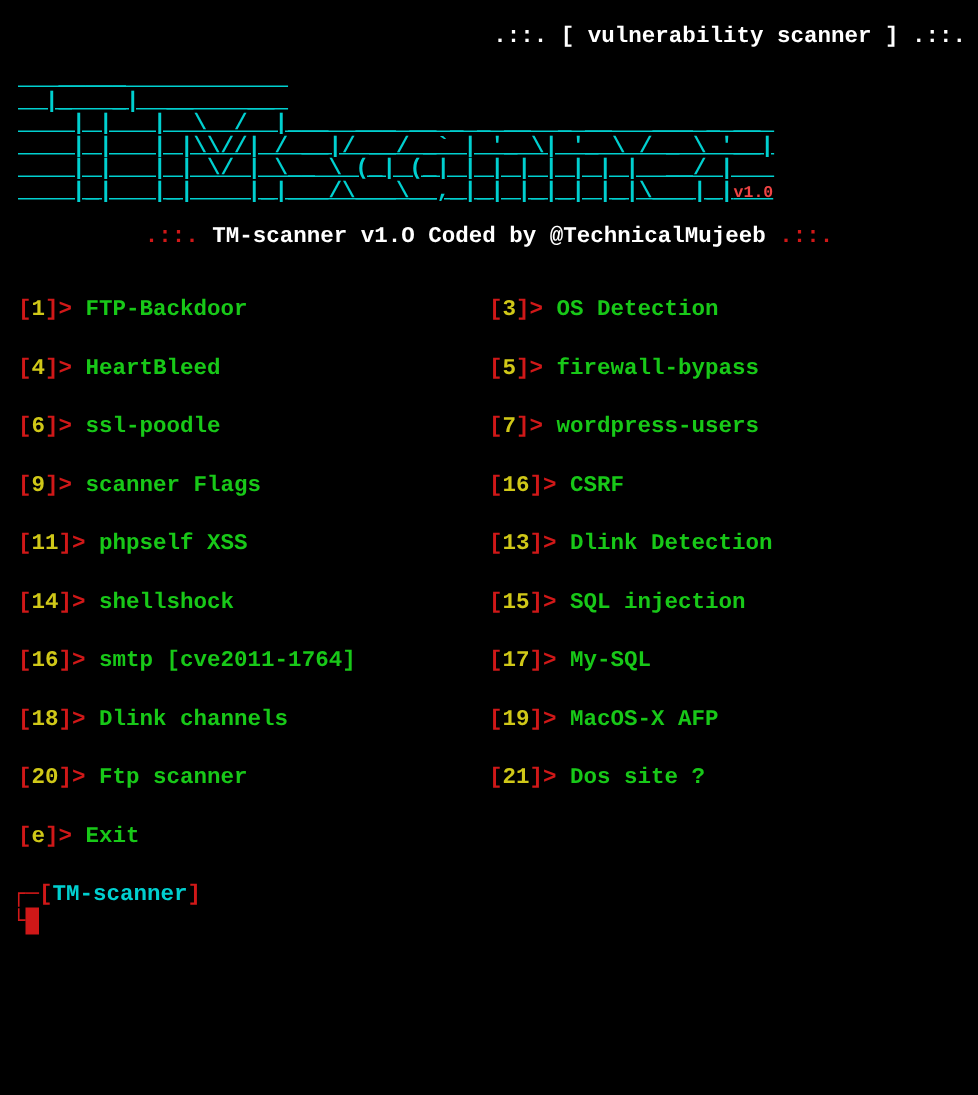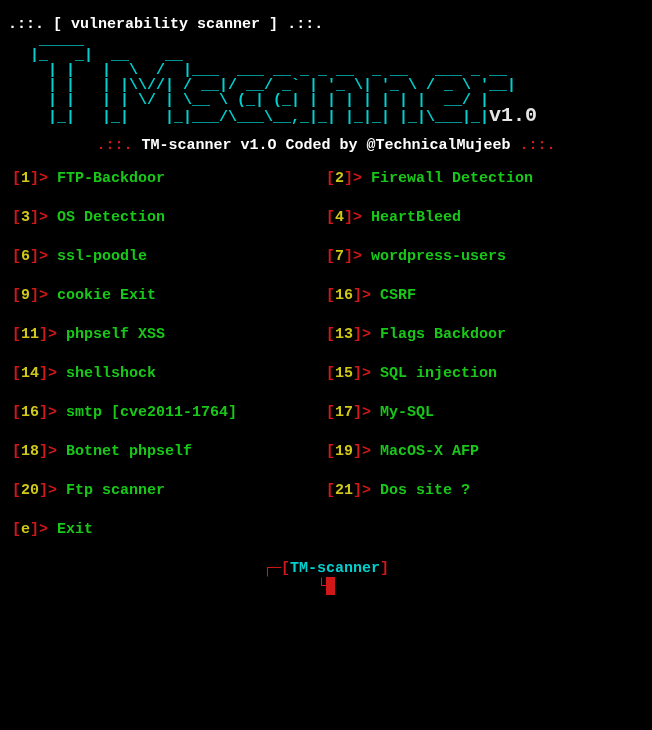--- a/index.html
+++ b/index.html
@@ -11,66 +11,66 @@
       background: #000;
       font-family: 'Courier New', monospace;
       font-size: 15px;
       font-weight: bold;
       width: 652px;
       height: 730px;
       padding: 8px;
       overflow: hidden;
     }
     .header-line {
-      text-align: left;
+      text-align: right;
       margin-top: 8px;
-      margin-bottom: 0;
+      margin-bottom: 12px;
     }
     .white { color: #ffffff; }
     .cyan { color: #00d0d0; }
     .red { color: #d01818; }
     
     .ascii-logo {
       font-family: 'Courier New', monospace;
       font-size: 15px;
       line-height: 15px;
       white-space: pre;
       color: #00d0d0;
       margin-left: 4px;
       letter-spacing: 0px;
+      text-decoration: underline;
     }
     .version {
-      color: #e5e5e5;
-      font-size: 20px;
+      color: #ef4444;
+      font-size: 11px;
     }
     .subtitle {
       text-align: center;
       margin-top: 12px;
-      margin-bottom: 16px;
+      margin-bottom: 32px;
     }
     .menu {
       display: grid;
       grid-template-columns: 1fr 1fr;
       column-gap: 0px;
       row-gap: 22px;
       padding-left: 4px;
       padding-right: 4px;
     }
     .menu-item {
       white-space: nowrap;
     }
     .menu-item .bracket { color: #d01818; }
     .menu-item .num { color: #d0c818; }
     .menu-item .arrow { color: #d01818; }
     .menu-item .label { color: #18c818; }
     
     .prompt-section {
       margin-top: 22px;
       padding-left: 0px;
-      text-align: center;
     }
     .prompt-line1 {
       white-space: pre;
     }
     .prompt-line2 {
       white-space: pre;
     }
     .cursor {
       display: inline-block;
       width: 9px;
@@ -102,34 +102,34 @@
     |_|   |_|    |_|___/\___\__,_|_| |_|_| |_|\___|_|<span class="version">v1.0</span></div>
 
 <div class="subtitle">
   <span class="red">.::.</span>
   <span class="white">TM-scanner v1.O Coded by @TechnicalMujeeb</span>
   <span class="red">.::.</span>
 </div>
 
 <div class="menu" id="menu">
     <div class="menu-item"><span class="bracket">[</span><span class="num">1</span><span class="bracket">]</span><span class="arrow">&gt; </span><span class="label">FTP-Backdoor</span></div>
-    <div class="menu-item"><span class="bracket">[</span><span class="num">2</span><span class="bracket">]</span><span class="arrow">&gt; </span><span class="label">Firewall Detection</span></div>
     <div class="menu-item"><span class="bracket">[</span><span class="num">3</span><span class="bracket">]</span><span class="arrow">&gt; </span><span class="label">OS Detection</span></div>
     <div class="menu-item"><span class="bracket">[</span><span class="num">4</span><span class="bracket">]</span><span class="arrow">&gt; </span><span class="label">HeartBleed</span></div>
+    <div class="menu-item"><span class="bracket">[</span><span class="num">5</span><span class="bracket">]</span><span class="arrow">&gt; </span><span class="label">firewall-bypass</span></div>
     <div class="menu-item"><span class="bracket">[</span><span class="num">6</span><span class="bracket">]</span><span class="arrow">&gt; </span><span class="label">ssl-poodle</span></div>
     <div class="menu-item"><span class="bracket">[</span><span class="num">7</span><span class="bracket">]</span><span class="arrow">&gt; </span><span class="label">wordpress-users</span></div>
-    <div class="menu-item"><span class="bracket">[</span><span class="num">9</span><span class="bracket">]</span><span class="arrow">&gt; </span><span class="label">cookie Exit</span></div>
+    <div class="menu-item"><span class="bracket">[</span><span class="num">9</span><span class="bracket">]</span><span class="arrow">&gt; </span><span class="label">scanner Flags</span></div>
     <div class="menu-item"><span class="bracket">[</span><span class="num">16</span><span class="bracket">]</span><span class="arrow">&gt; </span><span class="label">CSRF</span></div>
     <div class="menu-item"><span class="bracket">[</span><span class="num">11</span><span class="bracket">]</span><span class="arrow">&gt; </span><span class="label">phpself XSS</span></div>
-    <div class="menu-item"><span class="bracket">[</span><span class="num">13</span><span class="bracket">]</span><span class="arrow">&gt; </span><span class="label">Flags Backdoor</span></div>
+    <div class="menu-item"><span class="bracket">[</span><span class="num">13</span><span class="bracket">]</span><span class="arrow">&gt; </span><span class="label">Dlink Detection</span></div>
     <div class="menu-item"><span class="bracket">[</span><span class="num">14</span><span class="bracket">]</span><span class="arrow">&gt; </span><span class="label">shellshock</span></div>
     <div class="menu-item"><span class="bracket">[</span><span class="num">15</span><span class="bracket">]</span><span class="arrow">&gt; </span><span class="label">SQL injection</span></div>
     <div class="menu-item"><span class="bracket">[</span><span class="num">16</span><span class="bracket">]</span><span class="arrow">&gt; </span><span class="label">smtp [cve2011-1764]</span></div>
     <div class="menu-item"><span class="bracket">[</span><span class="num">17</span><span class="bracket">]</span><span class="arrow">&gt; </span><span class="label">My-SQL</span></div>
-    <div class="menu-item"><span class="bracket">[</span><span class="num">18</span><span class="bracket">]</span><span class="arrow">&gt; </span><span class="label">Botnet phpself</span></div>
+    <div class="menu-item"><span class="bracket">[</span><span class="num">18</span><span class="bracket">]</span><span class="arrow">&gt; </span><span class="label">Dlink channels</span></div>
     <div class="menu-item"><span class="bracket">[</span><span class="num">19</span><span class="bracket">]</span><span class="arrow">&gt; </span><span class="label">MacOS-X AFP</span></div>
     <div class="menu-item"><span class="bracket">[</span><span class="num">20</span><span class="bracket">]</span><span class="arrow">&gt; </span><span class="label">Ftp scanner</span></div>
     <div class="menu-item"><span class="bracket">[</span><span class="num">21</span><span class="bracket">]</span><span class="arrow">&gt; </span><span class="label">Dos site ?</span></div>
     <div class="menu-item"><span class="bracket">[</span><span class="num">e</span><span class="bracket">]</span><span class="arrow">&gt; </span><span class="label">Exit</span></div>
   </div>
 
 <div class="prompt-section">
   <div class="prompt-line1"><span class="red">┌─</span><span class="red">[</span><span class="cyan">TM-scanner</span><span class="red">]</span></div>
   <div class="prompt-line2"><span class="red">└</span><span class="cursor"></span></div>
 </div>

